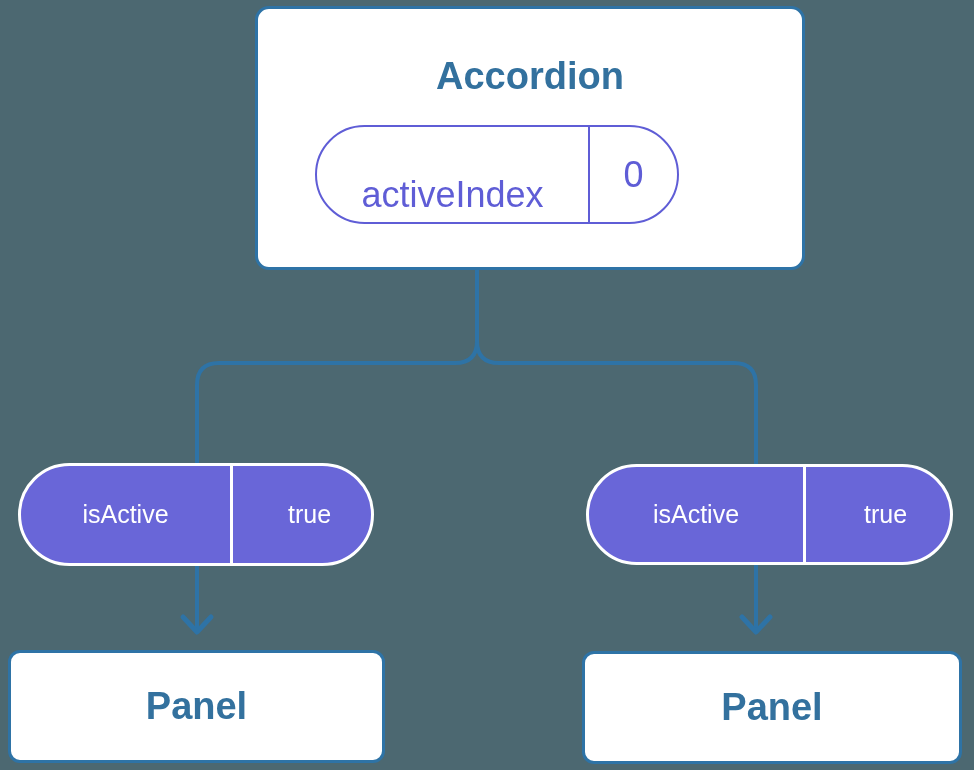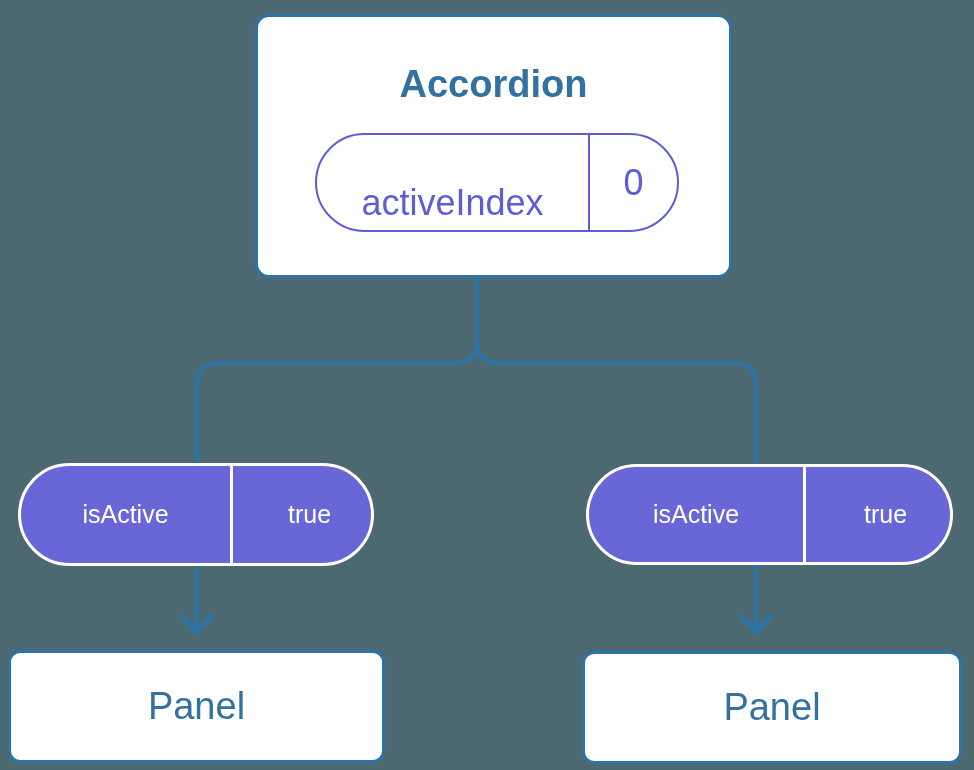--- a/index.html
+++ b/index.html
@@ -44,22 +44,22 @@
     stroke-linejoin: round;
   }
 
   .node {
     position: absolute;
     background: var(--c-node-fill);
     border: 3px solid var(--c-node-border);
     z-index: 2;
   }
   .node-root {
-    left: 255px; top: 14px;
-    width: 477px; height: 264px;
+    left: 255px; top: 6px;
+    width: 550px; height: 264px;
     border-radius: 14px;
   }
   .node-title {
     position: absolute;
     left: 0; top: 46px;
     width: 100%;
     text-align: center;
     font-size: 38px;
     font-weight: 600;
     color: var(--c-node-text);
@@ -126,21 +126,21 @@
     justify-content: center;
     padding-left: 15px;
   }
 
   .node-panel {
     display: flex;
     align-items: center;
     justify-content: center;
     border-radius: 12px;
     font-size: 38px;
-    font-weight: 400;
+    font-weight: 700;
     color: var(--c-node-text);
   }
   .node-panel-left  { left: 8px;   top: 650px; width: 377px; height: 113px; }
   .node-panel-right { left: 582px; top: 651px; width: 380px; height: 113px; }
 </style>
 </head>
 <body>
 
 <div class="canvas">
 

